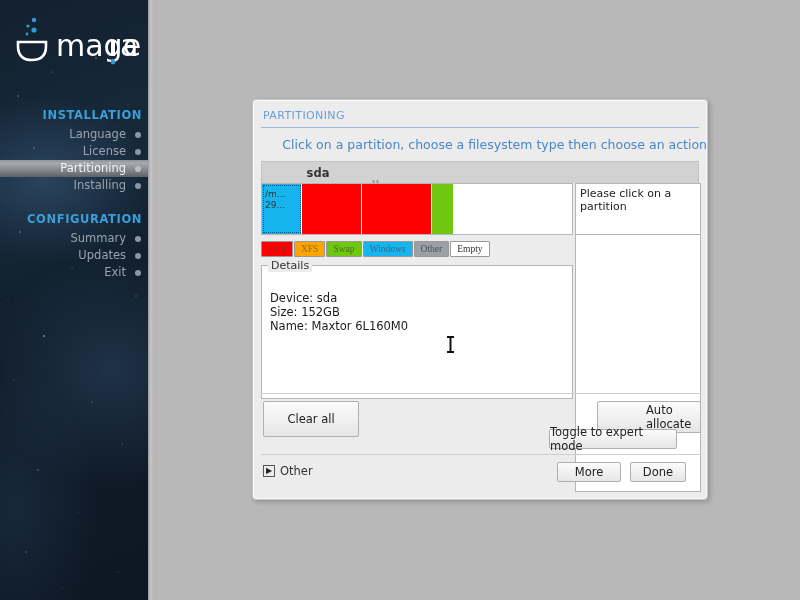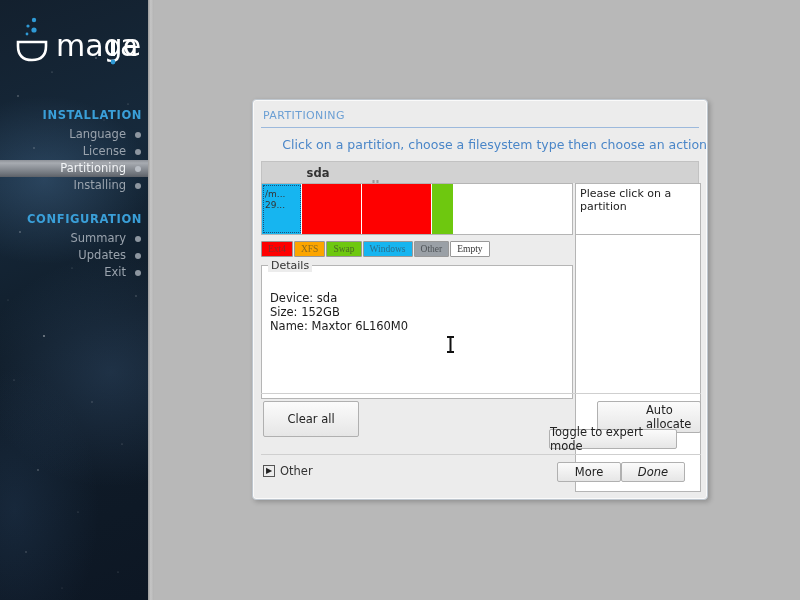--- a/index.html
+++ b/index.html
@@ -191,21 +191,21 @@
     border-radius: 2px;
     font-size: 11.5px; color: #222;
     display: flex; align-items: center; justify-content: center;
     font-family: "DejaVu Sans", "Liberation Sans", sans-serif;
   }
 
   #btn-clear-all    { left: 10px;  top: 301px; width: 96px; height: 36px; }
   #btn-auto-alloc   { left: 344px; top: 301px; width: 104px; height: 32px; padding-left: 48px; }
   #btn-expert       { left: 296px; top: 329px; width: 128px; height: 20px; }
   #btn-more         { left: 304px; top: 362px; width: 64px;  height: 20px; }
-  #btn-done         { left: 368px; top: 362px; width: 64px;  height: 20px; font-style: italic; }
+  #btn-done         { left: 377px; top: 362px; width: 56px;  height: 20px; }
 
   #help {
     position: absolute; left: 10px; top: 364px;
     display: flex; align-items: center; gap: 5px;
     font-size: 11.5px; color: #333;
   }
   #help-icon {
     width: 12px; height: 12px;
     border: 1px solid #555;
     display: flex; align-items: center; justify-content: center;

